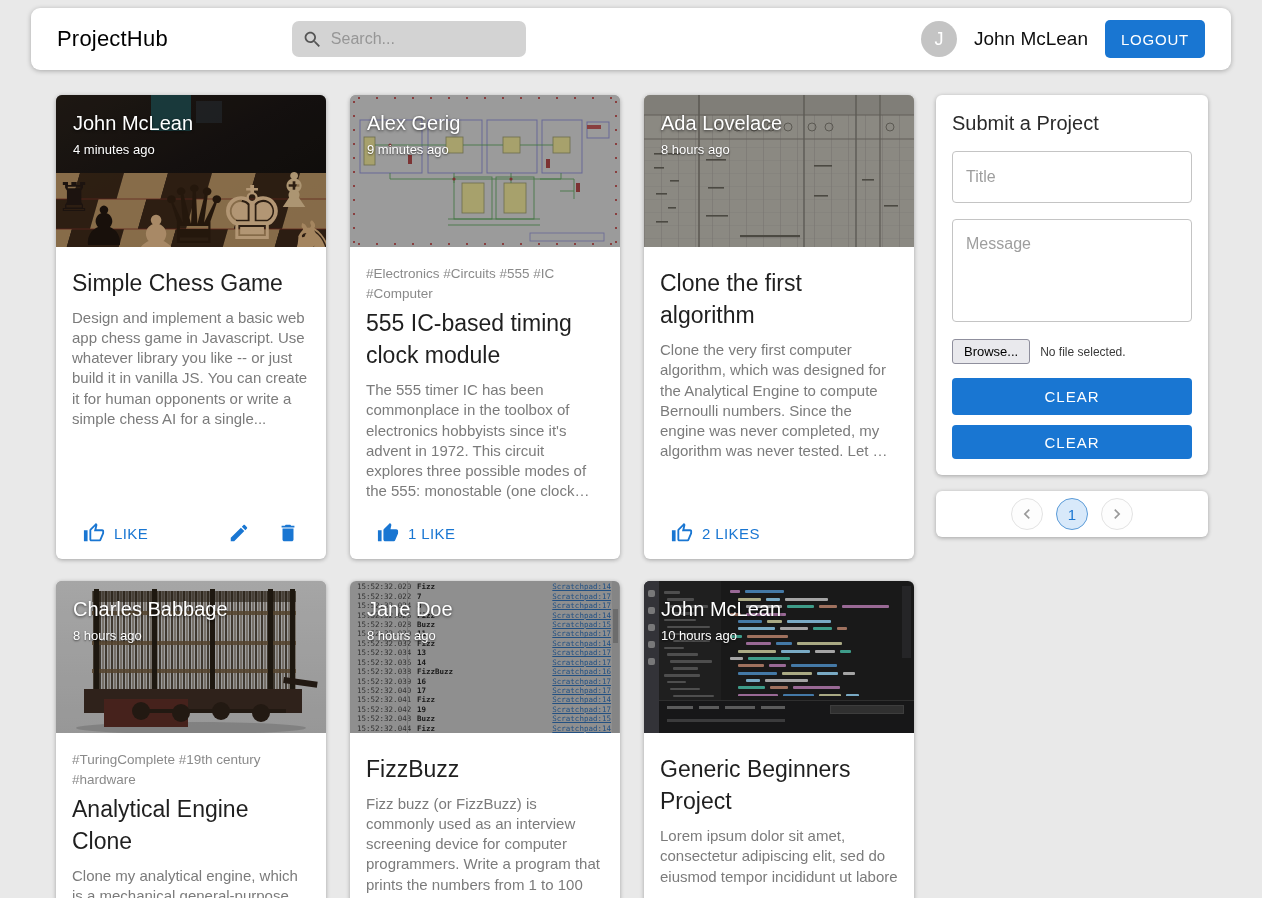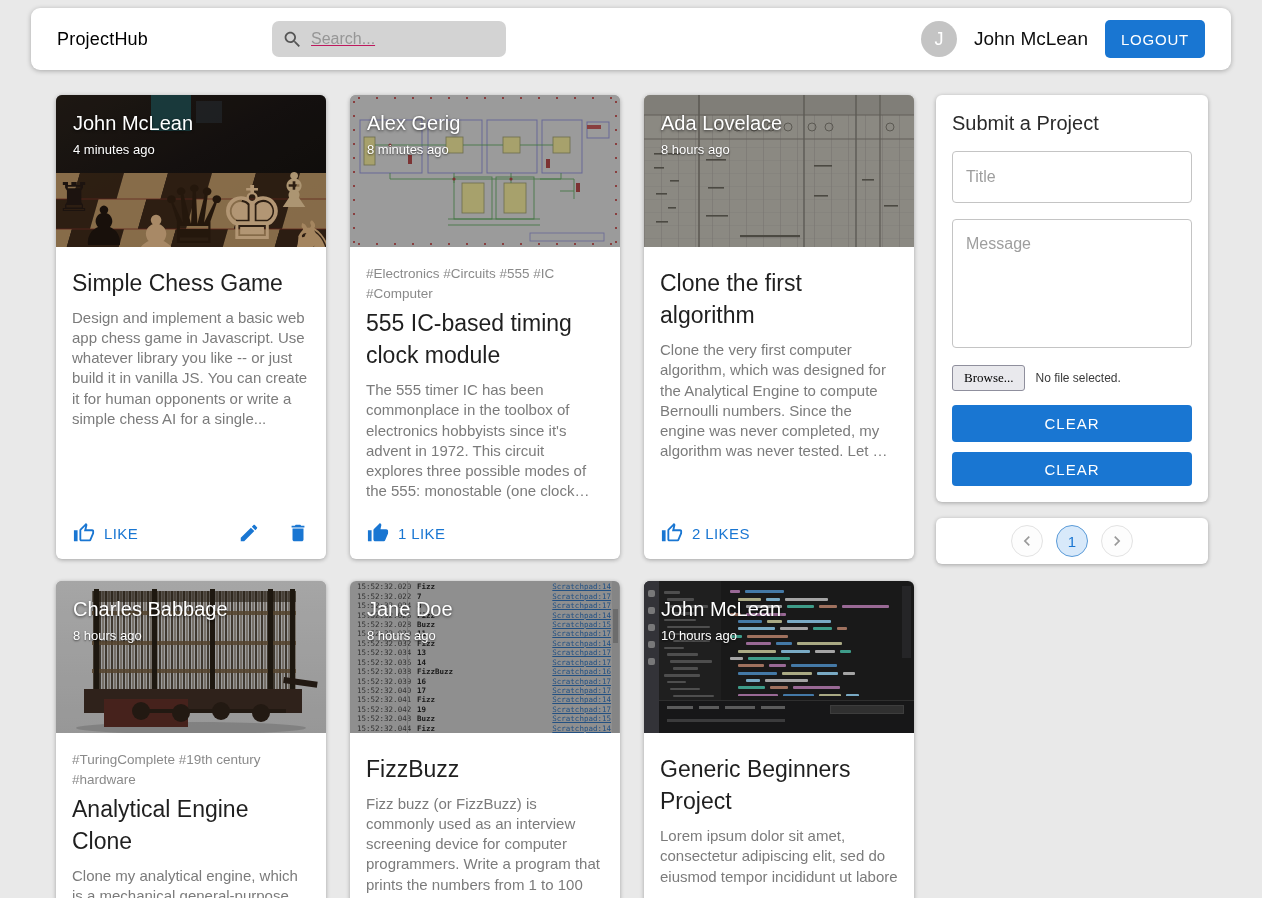--- a/index.html
+++ b/index.html
@@ -3,26 +3,26 @@
 <meta charset="utf-8">
 <style>
   * { box-sizing: border-box; margin: 0; padding: 0; }
   html,body { width:1262px; height:898px; overflow:hidden; }
   body { background:#e9e9e9; font-family:"Liberation Sans", sans-serif; }
 
   
   .appbar { margin:8px 31px 0; height:62px; background:#fff; border-radius:9px;
             box-shadow:0 1px 5px rgba(0,0,0,.28); display:flex; align-items:center;
             padding:0 26px; position:relative; z-index:5; }
-  .brand { font-size:18px; font-weight:500; color:#000; letter-spacing:.2px; }
+  .brand { font-size:22px; font-weight:500; color:#000; letter-spacing:.2px; }
   .searchbox { margin-left:124px; width:234px; height:36px; background:#d3d3d3;
                border-radius:7px; display:flex; align-items:center; padding:0 10px; gap:8px; }
   .searchbox svg { width:21px; height:21px; fill:#555; flex:none; }
   .searchbox input { border:none; outline:none; background:transparent; font-size:16px;
-                     color:#be185d; width:100%; font-family:inherit;text-decoration:underline; }
+                     color:#be185d; width:100%; font-family:inherit; }
   .searchbox input::placeholder { color:#969696; }
   .appbar-right { margin-left:auto; display:flex; align-items:center; }
   .avatar { width:36px; height:36px; border-radius:50%; background:#c4c4c4; color:#fff;
             font-size:18px; display:flex; align-items:center; justify-content:center; }
   .username { font-size:19px; color:#0f0f0f; margin:0 17px 0 17px; }
   .logout-btn { background:#1976d2; color:#fff; border:none; border-radius:5px; height:38px;
                 width:100px; font-size:15px; letter-spacing:.8px; font-family:inherit; cursor:pointer; }
 
   
   .content { display:flex; align-items:flex-start; padding:25px 54px 0 56px; }
@@ -35,21 +35,21 @@
   .card-img svg.photo { position:absolute; inset:0; }
   .img-overlay { position:absolute; inset:0; background:rgba(12,12,12,.24); }
   .img-caption { position:absolute; top:17px; left:17px; color:#fff; z-index:3; }
   .author { font-size:20px; text-shadow:0 1px 3px rgba(0,0,0,.65); }
   .posttime { font-size:13px; margin-top:7px; text-shadow:0 1px 2px rgba(0,0,0,.65); }
   .card-body { padding:17px 16px 0; }
   .tags { font-size:13.5px; color:#8a8a8a; line-height:1.48; }
   .card-title { font-size:23px; font-weight:400; color:#1f1f1f; line-height:1.4; margin-top:3px; }
   .card-desc { font-size:15px; color:#7b7b7b; line-height:1.34; margin-top:9px;
                display:-webkit-box; -webkit-line-clamp:6; -webkit-box-orient:vertical; overflow:hidden; }
-  .card-footer { position:absolute; left:0; right:0; bottom:0; padding:13px 17px 15px;
+  .card-footer { position:absolute; left:0; right:0; bottom:0; padding:13px 27px 15px;
                  display:flex; align-items:center; }
   .like-btn { display:flex; align-items:center; gap:9px; color:#1976d2; font-size:15px;
               letter-spacing:.4px; background:none; border:none; font-family:inherit; cursor:pointer; }
   .icon22 { width:22px; height:22px; fill:#1976d2; }
   .footer-actions { margin-left:auto; display:flex; gap:27px; }
   .icon-btn { background:none; border:none; padding:0; cursor:pointer; line-height:0; }
 
   
   .fz-img { background:#b9b9b9; }
   .fz-rows { position:absolute; inset:1px 9px 0 7px; font-family:"DejaVu Sans Mono",monospace; }
@@ -77,24 +77,24 @@
   .vs-panel .psearch { position:absolute; right:10px; top:4px; width:74px; height:9px; background:#3c3c3c; border:1px solid #4d4d4d; }
   .vs-panel .ptext { position:absolute; left:8px; top:18px; width:118px; height:2.5px; background:#6a6a6a; opacity:.6; }
 
   
   .sidebar { margin-left:22px; width:272px; }
   .form-card { background:#fff; border-radius:6px; box-shadow:0 1px 4px rgba(0,0,0,.3); padding:17px 16px 16px; }
   .form-title { font-size:20px; font-weight:400; color:#2a2a2a; }
   .field { margin-top:16px; width:100%; border:1px solid #c4c4c4; border-radius:4px; font-size:16px;
            color:#333; padding:16px 13px; font-family:inherit; background:#fff; display:block; }
   .field::placeholder { color:#9e9e9e; }
-  textarea.field { height:129px; resize:none; padding-top:15px; }
+  textarea.field { height:103px; resize:none; padding-top:15px; }
   .file-row { margin-top:17px; display:flex; align-items:center; gap:10px; }
   .browse-btn { font-size:13px; padding:4px 11px; border:1px solid #8f8f9d; border-radius:3px;
-                background:#e9e9ed; color:#000; font-family:Liberation Serif, serif; cursor:pointer; }
+                background:#e9e9ed; color:#000; font-family:Liberation Sans, sans-serif; cursor:pointer; }
   .file-status { font-size:12px; color:#3a3a3a; }
   .btn-block { margin-top:14px; width:100%; height:37px; background:#1976d2; color:#fff; border:none;
                border-radius:4px; font-size:15px; letter-spacing:1px; font-family:inherit; cursor:pointer; }
   .btn-clear { margin-top:10px; height:34px; }
   .pager-card { margin-top:16px; background:#fff; border-radius:6px; box-shadow:0 1px 4px rgba(0,0,0,.3);
                 height:46px; display:flex; align-items:center; justify-content:center; gap:13px; }
   .pg { width:32px; height:32px; border-radius:50%; display:flex; align-items:center; justify-content:center;
         border:1px solid #e3e3e3; background:#fdfdfd; cursor:pointer; padding:0; }
   .pg svg { width:20px; height:20px; fill:#9a9a9a; }
   .pg-active { background:#d8e9fa; border:1px solid #5b9bd8; color:#1976d2; font-size:15px; font-family:inherit; }
@@ -252,21 +252,21 @@
             <rect x="226" y="88" width="4" height="9"></rect>
               <rect x="196" y="64" width="4" height="9"></rect>
               <rect x="58" y="60" width="4" height="9"></rect>
           </g>
           <rect x="237" y="30" width="14" height="4" fill="#b05050"></rect>
           <rect x="180" y="138" width="74" height="8" fill="none" stroke="#8585c2" stroke-width=".8"></rect>
         </svg>
         <div class="img-overlay"></div>
         <div class="img-caption">
           <div class="author">Alex Gerig</div>
-          <div class="posttime">8 minutes ago</div>
+          <div class="posttime">9 minutes ago</div>
         </div>
       </div>
       <div class="card-body">
         <div class="tags">#Electronics #Circuits #555 #IC #Computer</div>
         <div class="card-title">555 IC-based timing clock module</div>
         <div class="card-desc">The 555 timer IC has been commonplace in the toolbox of electronics hobbyists since it's advent in 1972. This circuit explores three possible modes of the 555: monostable (one clock cycle per...</div>
       </div>
       <div class="card-footer">
         <button class="like-btn">
           <svg class="icon22" viewBox="0 0 24 24">

